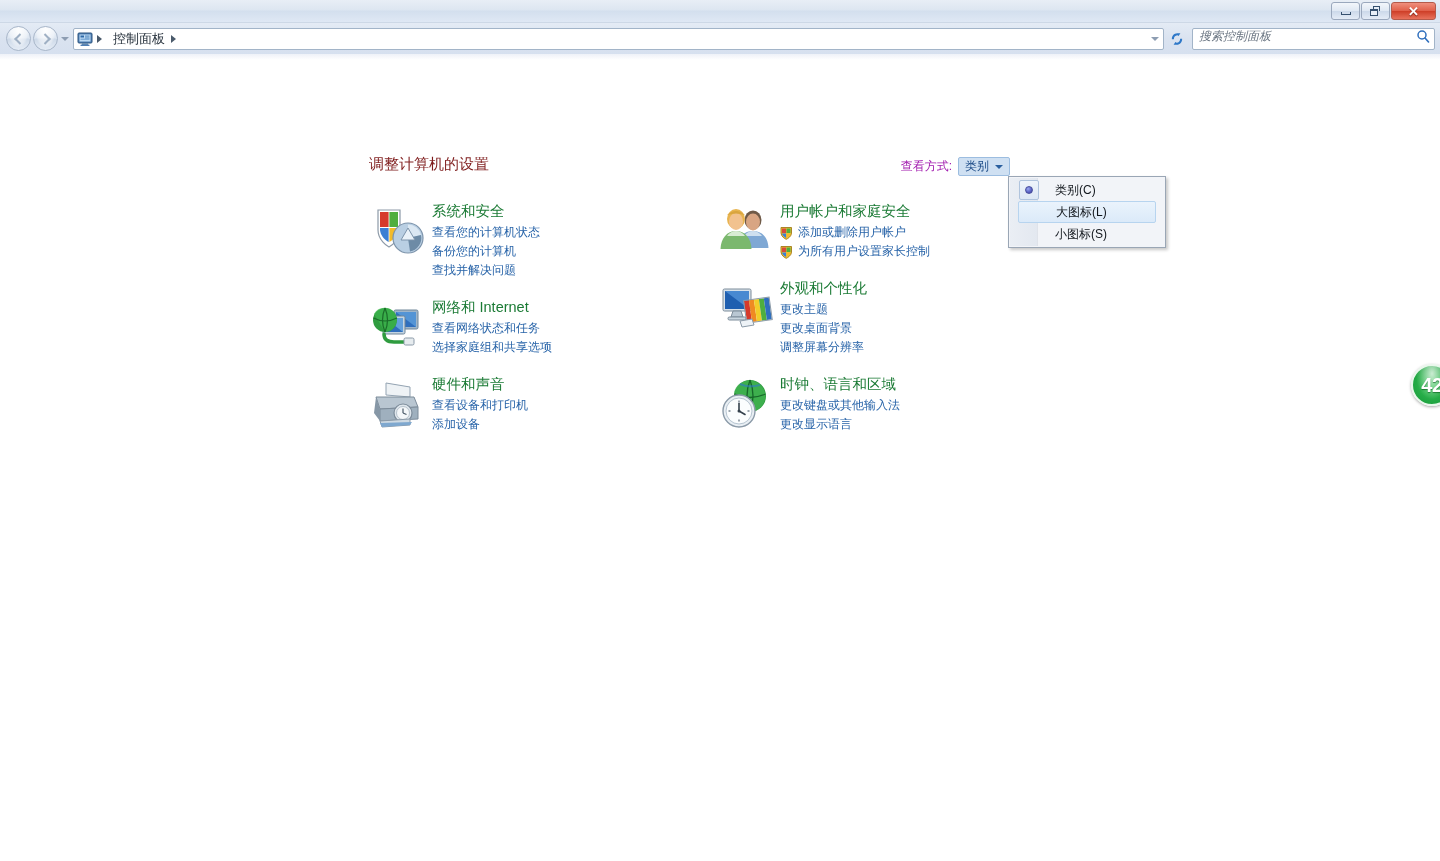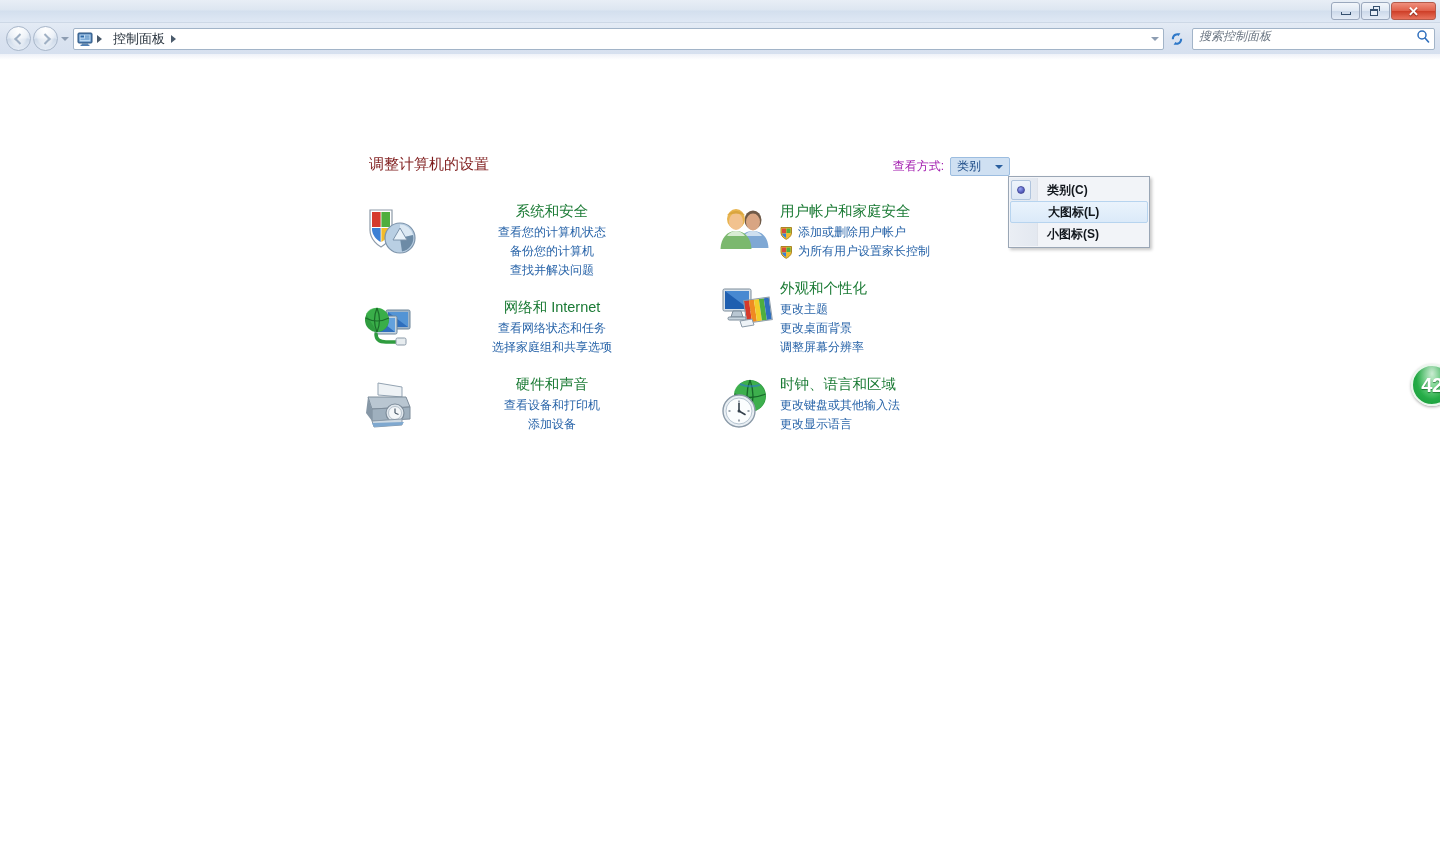--- a/index.html
+++ b/index.html
@@ -292,21 +292,21 @@
     font-size: 12px;
     color: #a21caf;
     cursor: default;
   }
   .viewby-btn {
     margin-left: 6px;
     height: 19px;
     padding: 0 6px;
     display: flex;
     align-items: center;
-    gap: 14px;
+    gap: 6px;
     background: #cfe0f2;
     border: 1px solid #9cbde0;
     border-radius: 2px;
     color: #1b4a86;
     font-size: 12px;
     box-sizing: border-box;
     cursor: default;
   }
   .viewby-btn .tri {
     width: 0; height: 0;
@@ -317,23 +317,22 @@
 
   
   .dropdown {
     position: absolute;
     left: 1008px;
     top: 122px;
     width: 140px;
     background: #f2f4f8;
     border: 1px solid #9aa6b5;
     box-shadow: 2px 2px 3px rgba(0,0,0,.22);
-    padding: 2px 0;
+    padding: 2px 8px;
     z-index: 40;
-    font-weight: bold;
   }
   .dropdown:before {
     content: "";
     position: absolute;
     left: 1px; top: 1px; bottom: 1px;
     width: 27px;
     background: linear-gradient(to right, #eaeef4 0%, #e3e8f0 100%);
     border-right: 1px solid #dfe3ea;
   }
   .dd-item {
@@ -376,21 +375,21 @@
     border-radius: 2px;
     margin: 0 1px;
     padding-left: 37px;
   }
 
   
   .cat-col {
     position: absolute;
     width: 320px;
   }
-  .cat-col.left { left: 360px; top: 148px; text-align: center; }
+  .cat-col.left { left: 368px; top: 148px; }
   .cat-col.right { left: 716px; top: 148px; }
 
   .category {
     position: relative;
     padding-left: 64px;
     margin-bottom: 18px;
     min-height: 56px;
   }
   .cat-icon {
     position: absolute;

